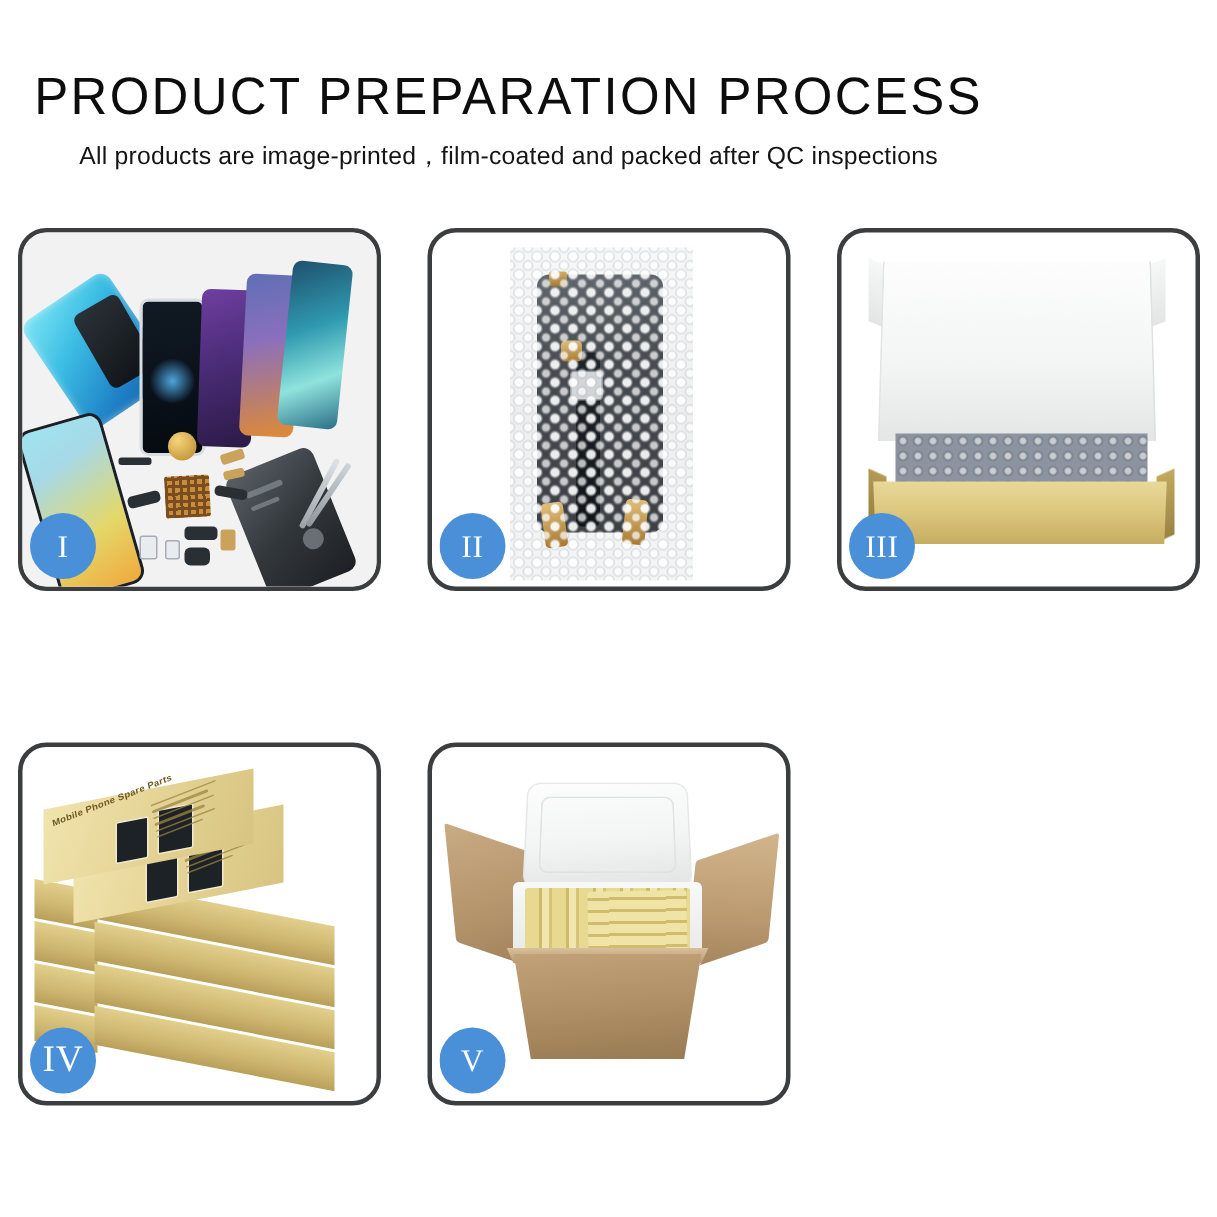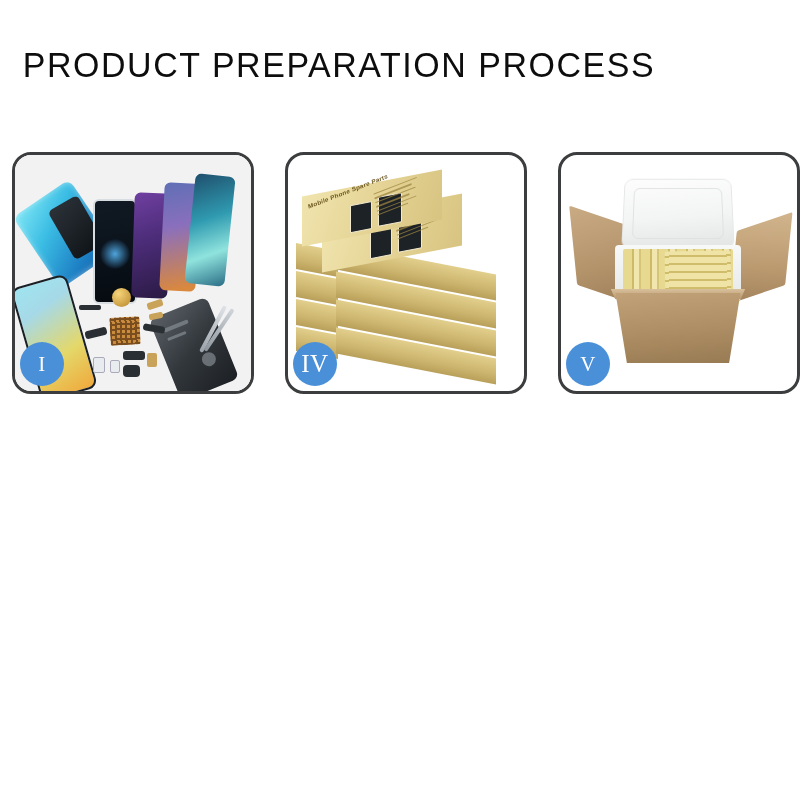--- a/index.html
+++ b/index.html
@@ -339,20 +339,21 @@
     background: rgba(110,88,58,.45);
   }
 </style>
 </head>
 <body>
 
 <div class="page">
 
   <div class="header">
     <div class="title">PRODUCT PREPARATION PROCESS</div>
+    <div class="subtitle">All products are image-printed，film-coated and packed after QC inspections</div>
   </div>
 
   <div class="grid">
 
     <div class="panel tinted">
       <div class="panel-media">
         <div class="sc p1-film"></div>
         <div class="sc p1-glass"></div>
         <div class="sc p1-ph2"></div>
         <div class="sc p1-ph3"></div>
@@ -374,21 +375,47 @@
         <div class="sc chipw" style="left:78px;top:202px;width:12px;height:16px;"></div>
         <div class="sc chipw" style="left:95px;top:205px;width:10px;height:13px;"></div>
         <div class="sc chipg" style="left:132px;top:198px;width:10px;height:14px;"></div>
         <div class="sc chip" style="left:108px;top:210px;width:17px;height:12px;border-radius:4px;"></div>
         <div class="sc p1-twz"></div>
         <div class="sc p1-twz2"></div>
       </div>
       <div class="badge">I</div>
     </div>
 
-
+    <div class="panel">
+      <div class="panel-media">
+        <div class="sc p2-bag"></div>
+        <div class="sc p2-screen"></div>
+        <div class="sc p2-cable"></div>
+        <div class="sc p2-conn"></div>
+        <div class="sc p2-gold1"></div>
+        <div class="sc p2-gold2"></div>
+        <div class="sc p2-gold3"></div>
+        <div class="sc p2-gold4"></div>
+        <div class="sc p2-bubbles"></div>
+      </div>
+      <div class="badge">II</div>
+    </div>
+
+    <div class="panel">
+      <div class="panel-media">
+        <div class="sc p3-lid-l"></div>
+        <div class="sc p3-lid-r"></div>
+        <div class="sc p3-lid"></div>
+        <div class="sc p3-bubble"></div>
+        <div class="sc p3-side-l"></div>
+        <div class="sc p3-side-r"></div>
+        <div class="sc p3-front"></div>
+      </div>
+      <div class="badge">III</div>
+    </div>
 
     <div class="panel">
       <div class="panel-media">
         <div class="p4">
 
           <div class="p4box p4side" style="left:8px;  top:92px;  width:42px; height:26px;"></div>
           <div class="p4box p4side" style="left:8px;  top:120px; width:42px; height:26px;"></div>
           <div class="p4box p4side" style="left:8px;  top:148px; width:42px; height:26px;"></div>
           <div class="p4box p4side" style="left:8px;  top:176px; width:42px; height:24px;"></div>
 

